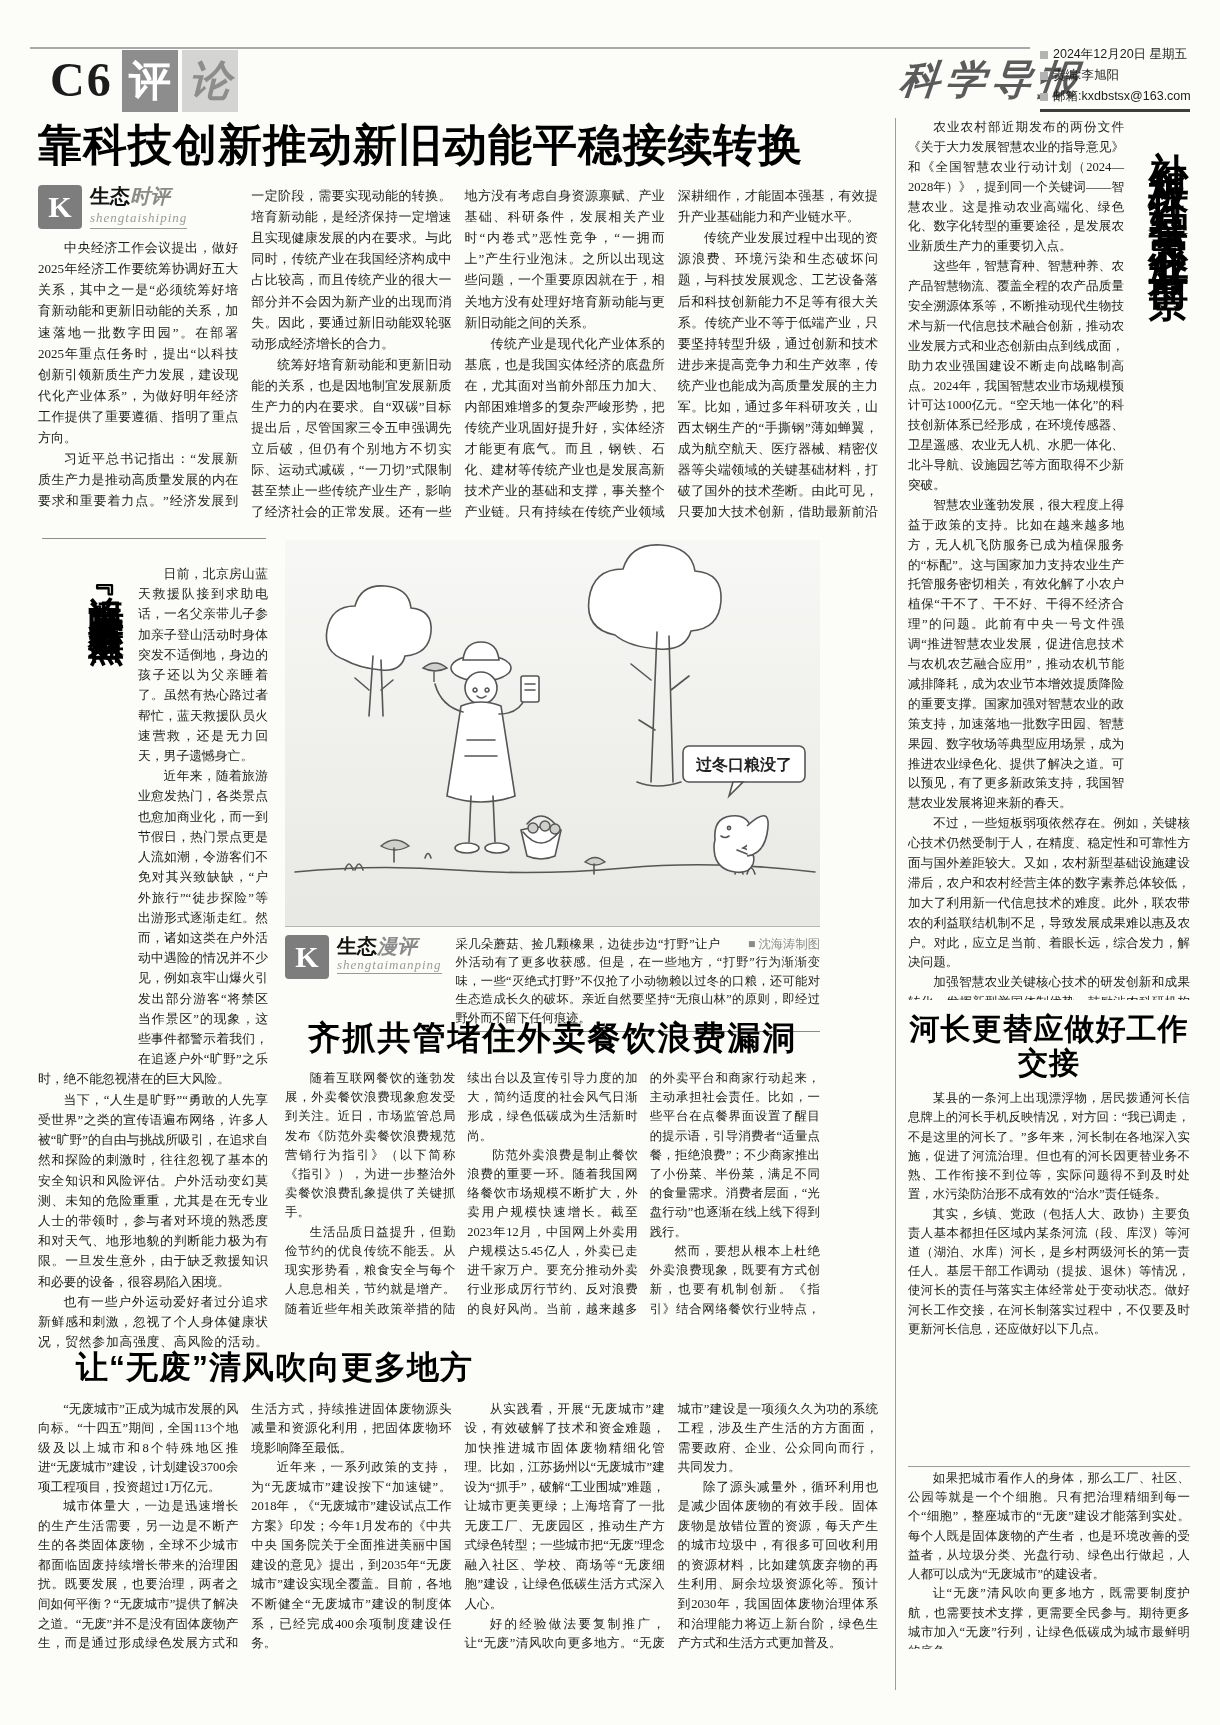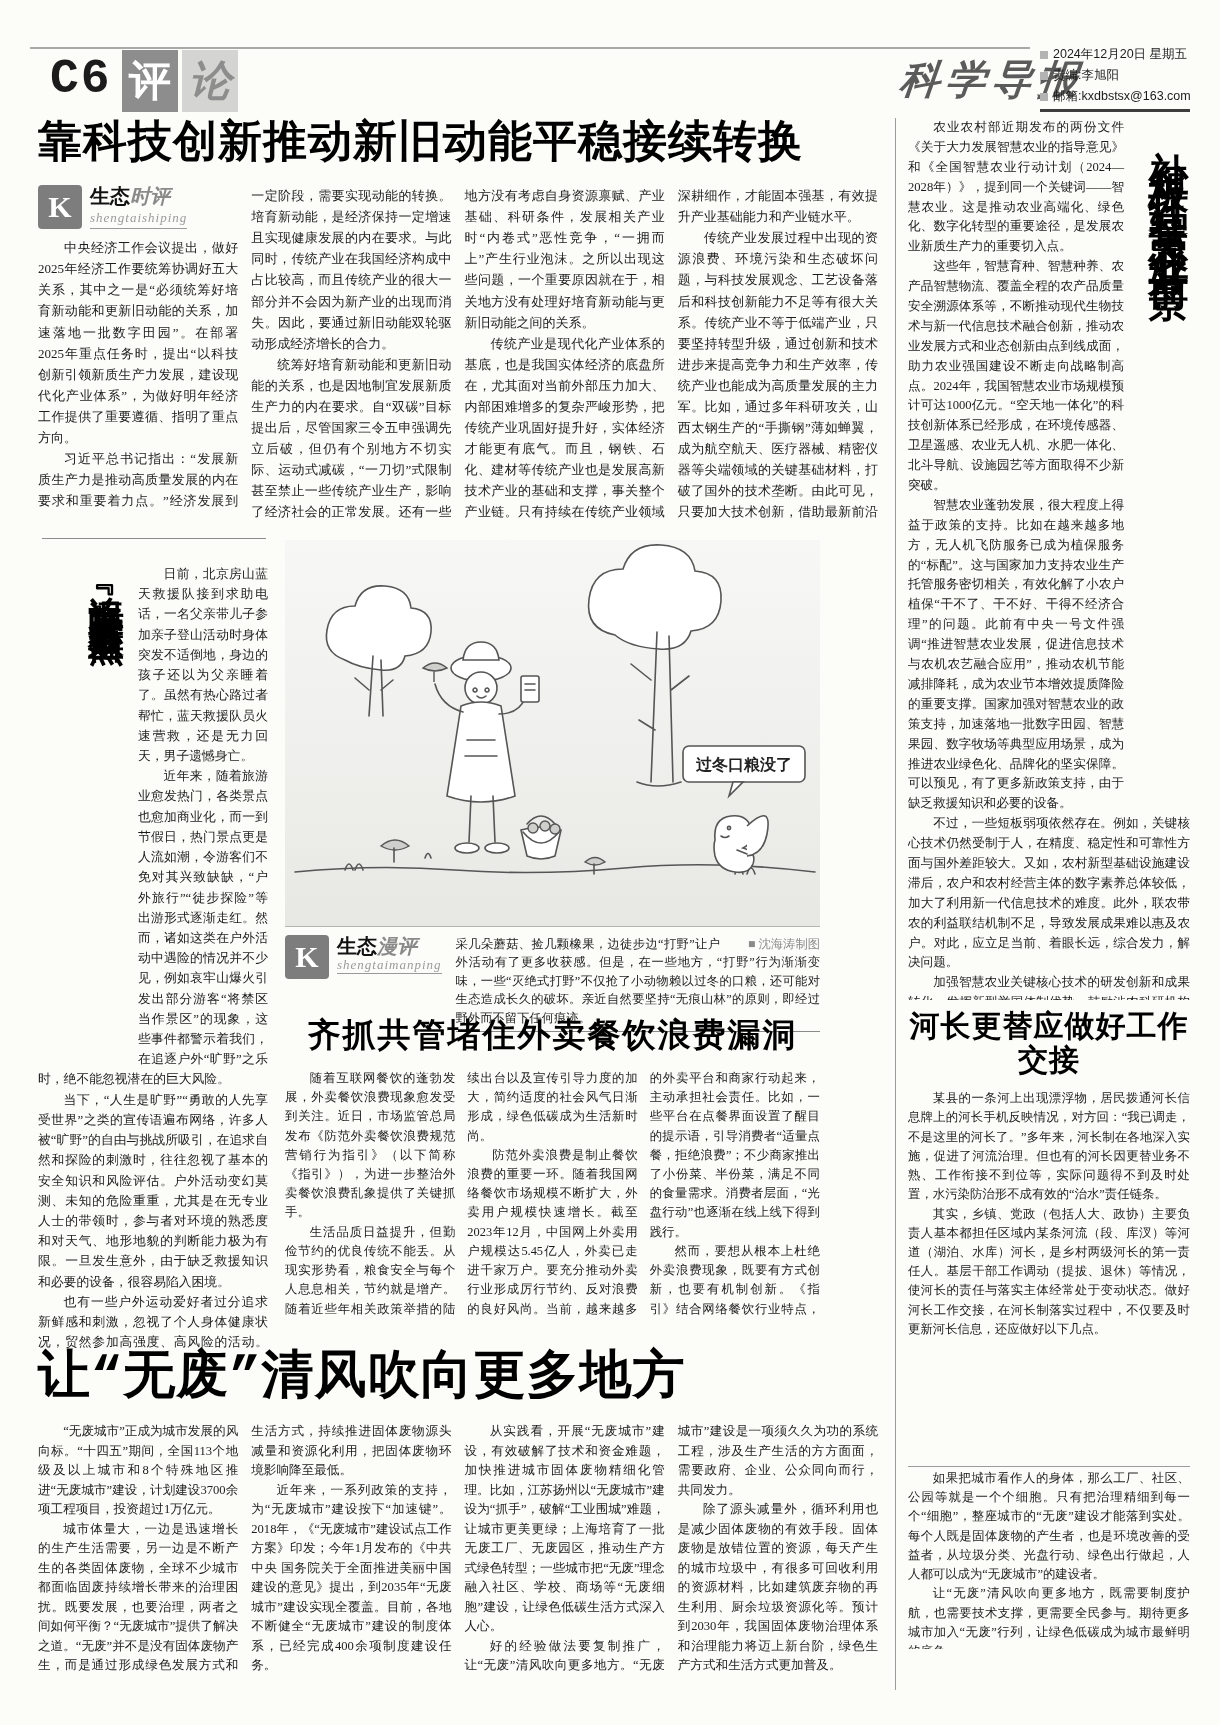--- a/index.html
+++ b/index.html
@@ -1,35 +1,35 @@
 <!DOCTYPE html>
 <html><head>
 <meta charset="utf-8">
 <style>
   html,body{margin:0;padding:0;background:#e8e8e4;}
   .page{position:relative;width:1220px;height:1725px;margin:0 auto;background:#fcfcf9;
         font-family:"Liberation Serif",serif;color:#1c1c1c;overflow:hidden;}
   
   .top-rule{position:absolute;left:30px;top:47px;width:1000px;height:2px;background:#a9a9a9;}
-  .edition{position:absolute;left:50px;top:52px;font-family:Liberation Mono, monospace;
+  .edition{position:absolute;left:50px;top:52px;font-family:Liberation Serif, serif;
            font-size:48px;font-weight:bold;letter-spacing:2px;}
   .sec-logo{position:absolute;left:122px;top:50px;display:flex;gap:4px;}
   .sec-box{width:56px;height:62px;display:flex;align-items:center;justify-content:center;
            font-size:42px;font-weight:bold;}
   .sec-box.b1{background:#8d8d8d;color:#fff;}
   .sec-box.b2{background:#d4d4d2;color:#8d8d8d;font-style:italic;}
   .masthead{position:absolute;left:900px;top:52px;font-size:40px;font-weight:bold;font-style:italic;
             color:#5b5b5b;letter-spacing:6px;transform:skewX(-6deg);font-family:"Liberation Serif",serif;}
   .pubinfo{position:absolute;left:1040px;top:46px;width:152px;font-size:12.5px;
            font-family:"Liberation Sans",sans-serif;}
   .pubinfo .row{display:flex;align-items:center;gap:5px;margin-bottom:4px;white-space:nowrap;}
   .sq{display:inline-block;width:8px;height:8px;background:#b3b3b3;flex:0 0 auto;}
   .pub-bar{width:150px;height:3px;background:#3d3d3d;margin-top:3px;}
   
-  .headline{font-family:Liberation Mono, monospace;font-weight:bold;color:#000;line-height:1.12;}
+  .headline{font-family:Liberation Sans, sans-serif;font-weight:bold;color:#000;line-height:1.12;}
   .para{margin:0;text-indent:2em;}
   .body-just{text-align:justify;overflow:hidden;}
   
   .klogo{display:flex;gap:8px;align-items:flex-start;margin-bottom:8px;break-inside:avoid;}
   .kbox{width:44px;height:44px;background:#7d7d7d;color:#fff;display:flex;align-items:center;
         justify-content:center;font-family:"Liberation Serif",serif;font-size:30px;font-weight:bold;
         border-radius:4px;flex:0 0 auto;}
   .klogo .names{border-bottom:1px solid #9a9a9a;padding-bottom:0;}
   .klogo .cn{font-size:20px;line-height:1.1;white-space:nowrap;}
   .klogo .cn .a{font-family:"Liberation Sans",sans-serif;font-weight:bold;color:#111;}
@@ -69,21 +69,21 @@
            font-family:"Liberation Sans",sans-serif;font-weight:bold;font-size:40px;
            width:54px;height:682px;margin:0 0 10px 12px;letter-spacing:12px;line-height:1.05;}
   .river{position:absolute;left:908px;top:1012px;width:282px;font-size:12.4px;line-height:1.55;}
   .river .headline{font-size:30px;text-align:center;letter-spacing:1px;}
   .river .body-just{margin-top:10px;height:352px;}
   .cont{position:absolute;left:908px;top:1466px;width:282px;font-size:12.4px;line-height:1.55;
         border-top:1px solid #9c9c9c;padding-top:2px;}
   .cont .body-just{height:180px;}
   
   .nowaste{position:absolute;left:38px;top:1350px;width:840px;}
-  .nowaste .headline{font-size:52px;letter-spacing:1px;}
+  .nowaste .headline{font-size:32px;letter-spacing:1px;margin-left:38px;}
   .nowaste .cols{margin-top:14px;height:268px;column-count:4;column-gap:13px;
                  font-size:12.6px;line-height:1.55;}
   svg .sk{fill:none;stroke:#555;stroke-width:1.6;stroke-linecap:round;stroke-linejoin:round;}
   svg .fw{fill:#fff;stroke:#555;stroke-width:1.6;}
   svg .fg{fill:#cfcfcc;stroke:#555;stroke-width:1.4;}
 </style>
 </head>
 <body>
 
 <div class="page">
@@ -226,21 +226,21 @@
     </div>
   </div>
 
   <div class="vdivider"></div>
 
   <div class="agri body-just">
     <div class="vhead-r headline">补短板打造智慧农业好前景</div>
     <div>
         <p class="para">农业农村部近期发布的两份文件《关于大力发展智慧农业的指导意见》和《全国智慧农业行动计划（2024—2028年）》，提到同一个关键词——智慧农业。这是推动农业高端化、绿色化、数字化转型的重要途径，是发展农业新质生产力的重要切入点。</p>
         <p class="para">这些年，智慧育种、智慧种养、农产品智慧物流、覆盖全程的农产品质量安全溯源体系等，不断推动现代生物技术与新一代信息技术融合创新，推动农业发展方式和业态创新由点到线成面，助力农业强国建设不断走向战略制高点。2024年，我国智慧农业市场规模预计可达1000亿元。“空天地一体化”的科技创新体系已经形成，在环境传感器、卫星遥感、农业无人机、水肥一体化、北斗导航、设施园艺等方面取得不少新突破。</p>
-        <p class="para">智慧农业蓬勃发展，很大程度上得益于政策的支持。比如在越来越多地方，无人机飞防服务已成为植保服务的“标配”。这与国家加力支持农业生产托管服务密切相关，有效化解了小农户植保“干不了、干不好、干得不经济合理”的问题。此前有中央一号文件强调“推进智慧农业发展，促进信息技术与农机农艺融合应用”，推动农机节能减排降耗，成为农业节本增效提质降险的重要支撑。国家加强对智慧农业的政策支持，加速落地一批数字田园、智慧果园、数字牧场等典型应用场景，成为推进农业绿色化、品牌化的坚实保障。可以预见，有了更多新政策支持，由于缺乏救援知识和必要的设备。</p>
+        <p class="para">智慧农业蓬勃发展，很大程度上得益于政策的支持。比如在越来越多地方，无人机飞防服务已成为植保服务的“标配”。这与国家加力支持农业生产托管服务密切相关，有效化解了小农户植保“干不了、干不好、干得不经济合理”的问题。此前有中央一号文件强调“推进智慧农业发展，促进信息技术与农机农艺融合应用”，推动农机节能减排降耗，成为农业节本增效提质降险的重要支撑。国家加强对智慧农业的政策支持，加速落地一批数字田园、智慧果园、数字牧场等典型应用场景，成为推进农业绿色化、提供了解决之道。可以预见，有了更多新政策支持，我国智慧农业发展将迎来新的春天。</p>
         <p class="para">不过，一些短板弱项依然存在。例如，关键核心技术仍然受制于人，在精度、稳定性和可靠性方面与国外差距较大。又如，农村新型基础设施建设滞后，农户和农村经营主体的数字素养总体较低，加大了利用新一代信息技术的难度。此外，联农带农的利益联结机制不足，导致发展成果难以惠及农户。对此，应立足当前、着眼长远，综合发力，解决问题。</p>
         <p class="para">加强智慧农业关键核心技术的研发创新和成果转化。发挥新型举国体制优势，鼓励涉农科研机构和国家实验室、涉农高校和科研院所开展智慧农业关键核心技术攻关，加大对行业领军企业支持力度，鼓励其在推动关键核心技术攻关和成果转化方面发挥带动作用。</p>
       </div>
 
   </div>
 
   <div class="river">
     <div class="headline">河长更替应做好工作交接</div>
     <div class="body-just">
       <div>

